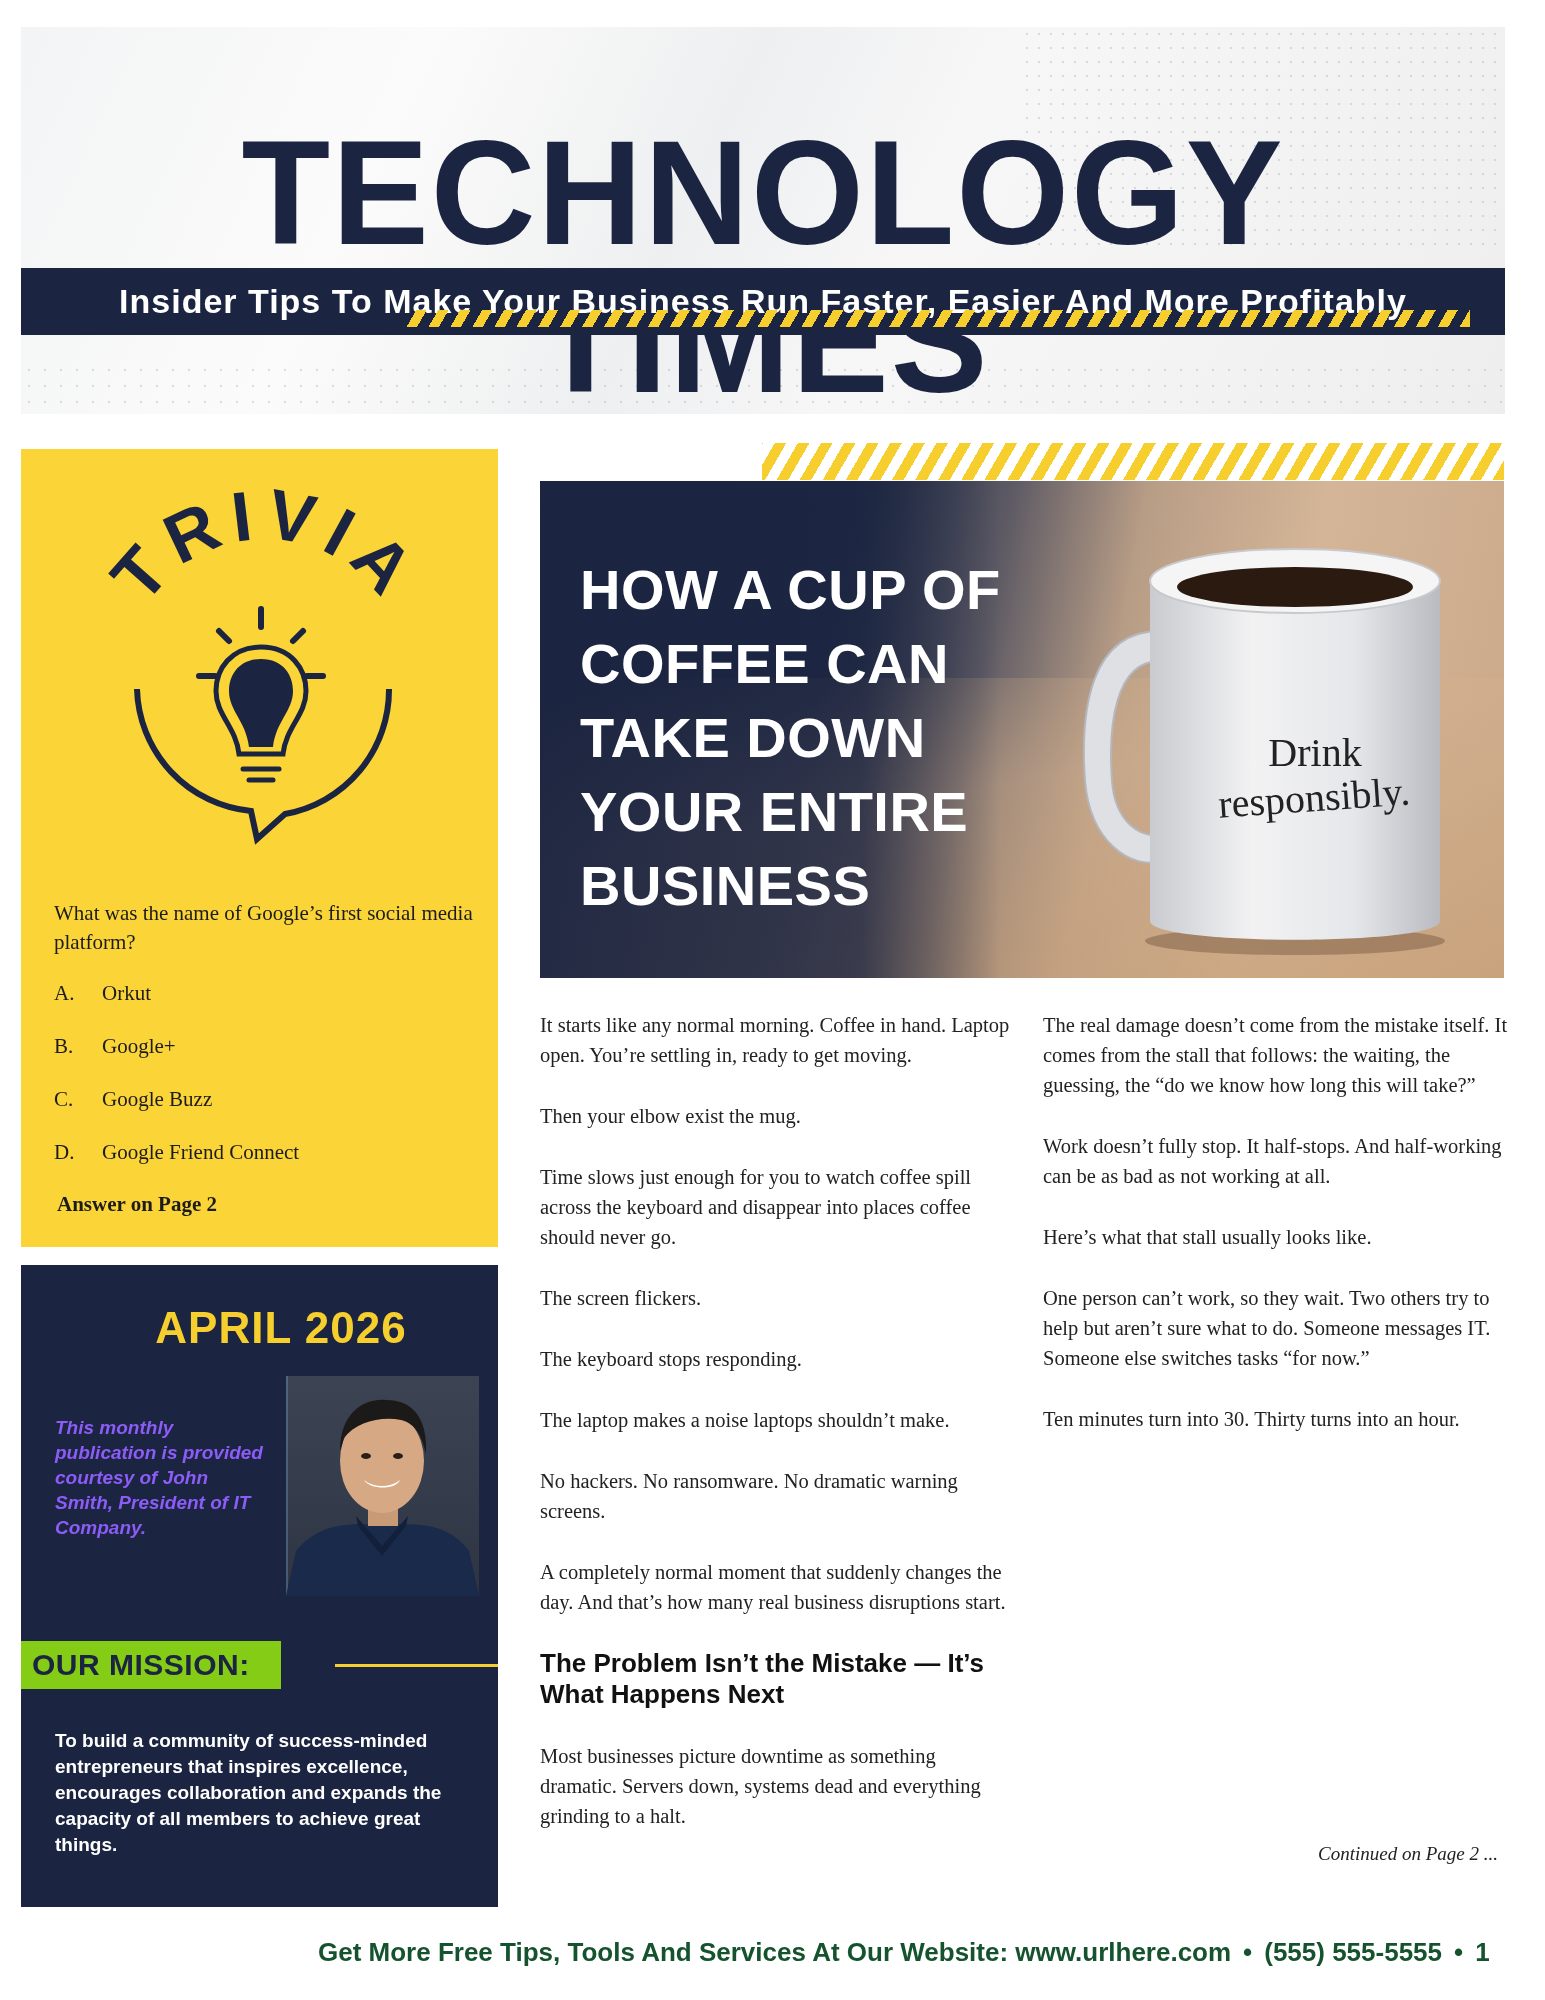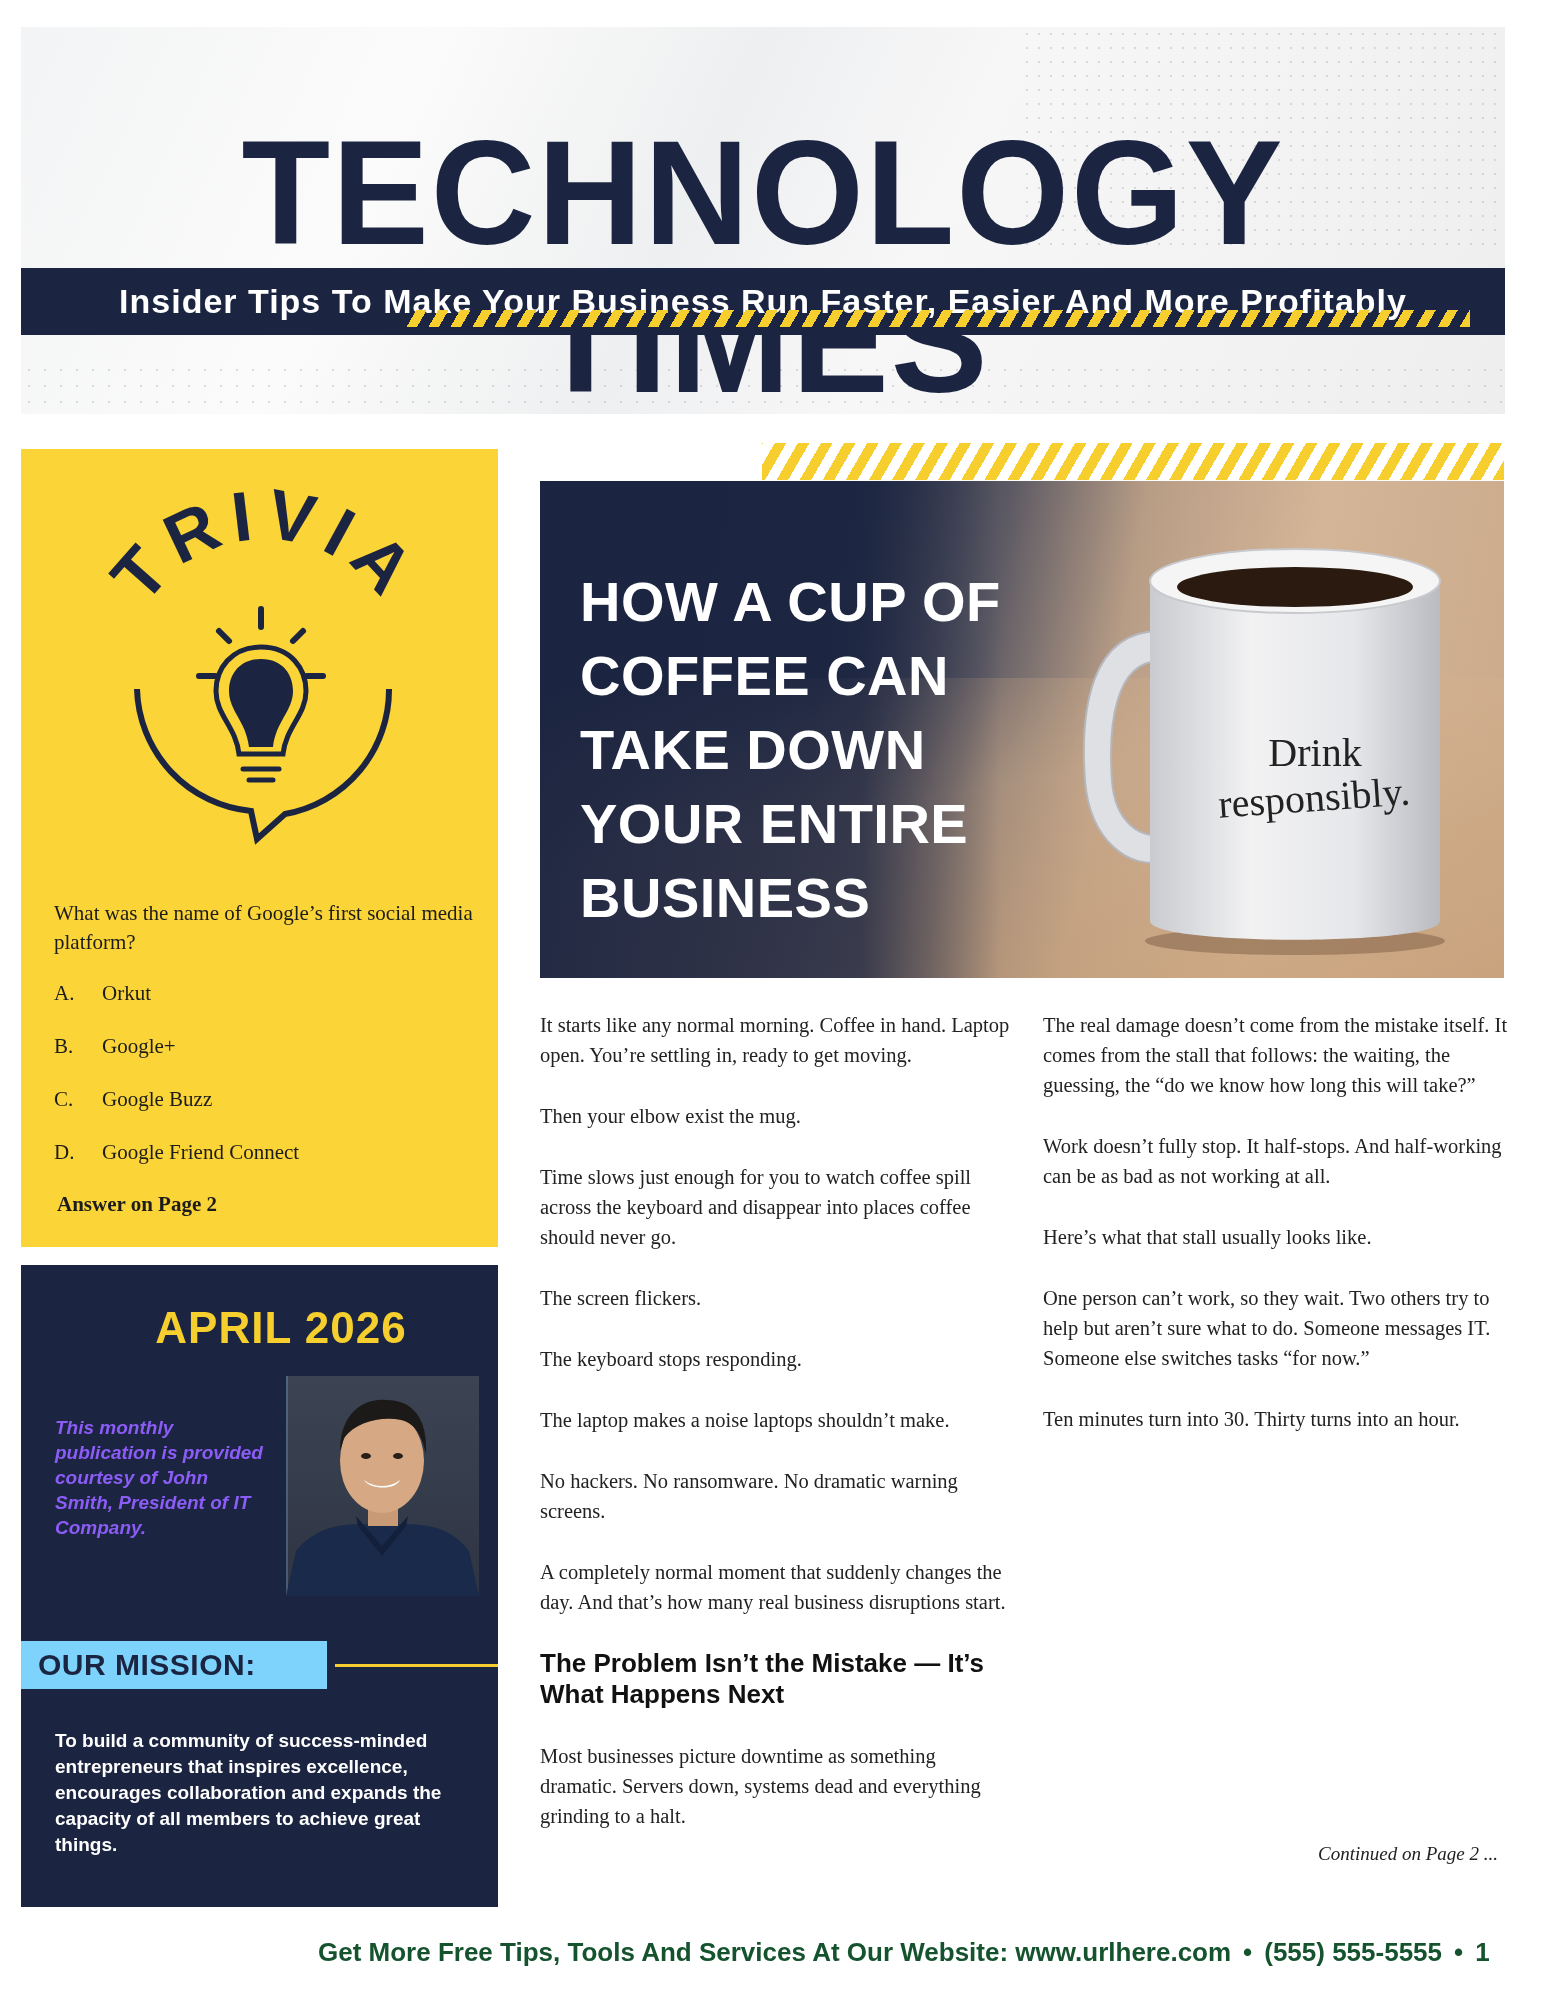--- a/index.html
+++ b/index.html
@@ -81,23 +81,23 @@
   }
   .photo {
     position: absolute; left: 265px; top: 111px; width: 193px; height: 220px;
     background:
       linear-gradient(90deg, rgba(120,160,200,0.35) 0 2px, transparent 2px 14px),
       linear-gradient(180deg, #3c4454 0%, #2e3442 100%);
     overflow: hidden;
   }
   .photo svg { position: absolute; inset: 0; }
   .mission-label {
-    position: absolute; left: 0; top: 376px; width: 306px; height: 48px;
-    background: #7dd3fc;
-    display: flex; align-items: center; padding-left: 17px;
+    position: absolute; left: 0; top: 376px; width: 260px; height: 48px;
+    background: #84cc16;
+    display: flex; align-items: center; padding-left: 11px;
     color: #1b2440; font-weight: 700; font-size: 30px; letter-spacing: 0.5px;
   }
   .mission-rule {
     position: absolute; left: 314px; top: 399px; right: 0; height: 3px; background: #f6cf2e;
   }
   .mission-text {
     position: absolute; left: 34px; top: 463px; width: 420px;
     color: #ffffff; font-weight: 700; font-size: 19px; line-height: 26px;
   }
 
@@ -111,21 +111,21 @@
   }
   .hero .desk {
     position: absolute; left: 0; right: 0; bottom: 0; height: 300px;
     background: linear-gradient(170deg, transparent 0%, rgba(210,175,140,0.5) 40%, rgba(200,160,120,0.7) 100%);
   }
   .hero .navy-fade {
     position: absolute; left: 0; top: 0; width: 460px; height: 100%;
     background: linear-gradient(90deg, rgba(27,36,64,0.92) 0%, rgba(27,36,64,0.75) 70%, rgba(27,36,64,0) 100%);
   }
   .hero-title {
-    position: absolute; left: 40px; top: 84px; width: 480px;
+    position: absolute; left: 40px; top: 72px; width: 480px;
     color: #ffffff; font-weight: 700; font-size: 56px; line-height: 74px; letter-spacing: 0.5px;
   }
   .mug { position: absolute; left: 490px; top: 60px; width: 420px; height: 420px; }
 
   
   .col {
     position: absolute; top: 1010px; width: 475px;
     font-family: "Liberation Serif", serif; font-size: 20.5px; line-height: 30px; color: #222222;
   }
   .col.left { left: 540px; }

